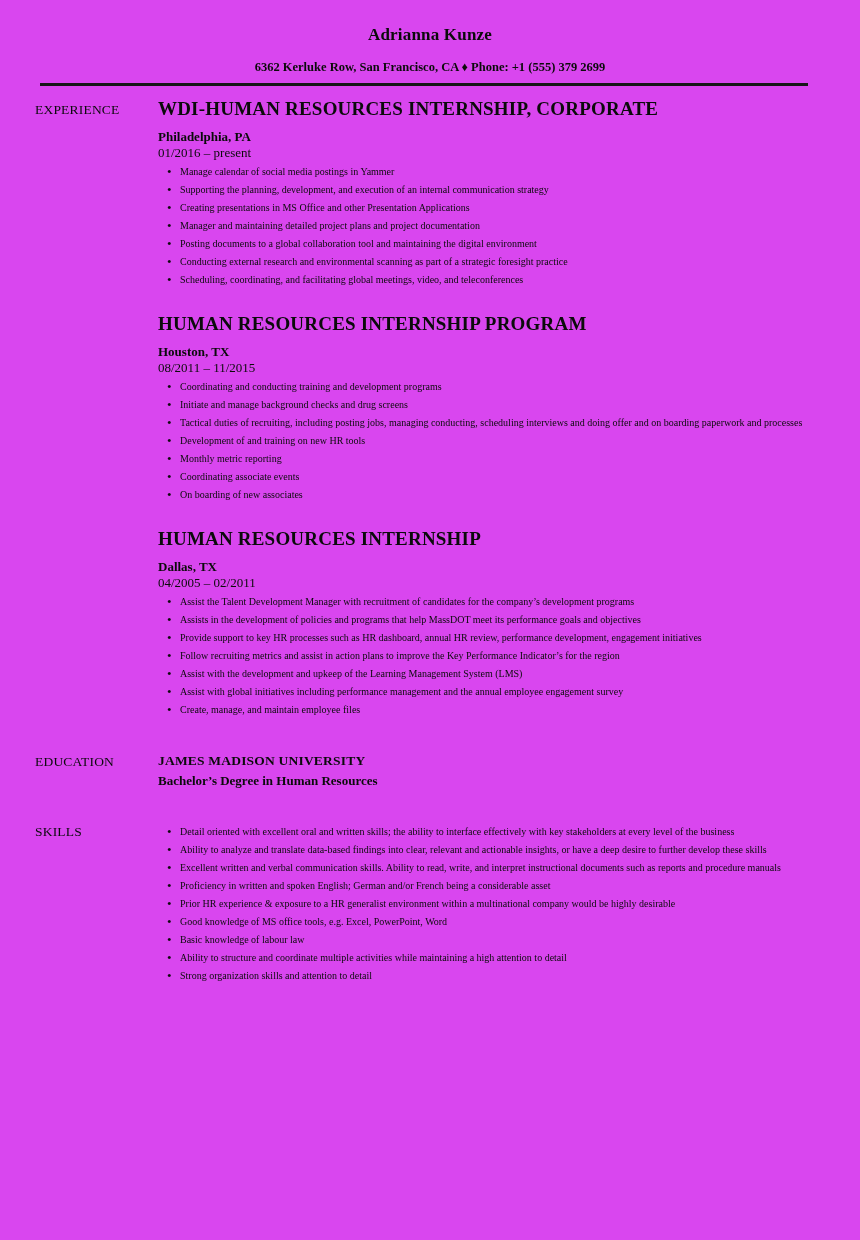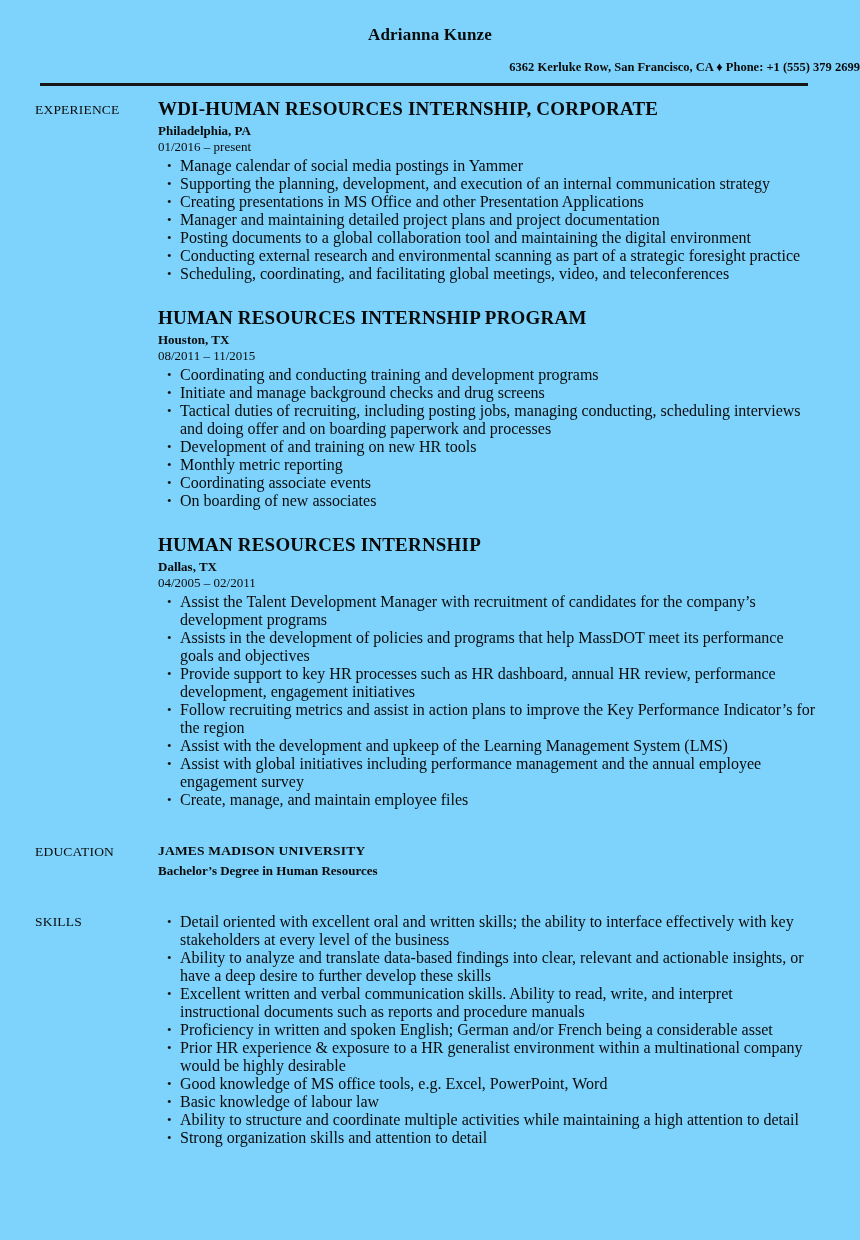--- a/index.html
+++ b/index.html
@@ -2,34 +2,34 @@
 <html><head>
 <meta charset="utf-8">
 <style>
   * { margin: 0; padding: 0; box-sizing: border-box; }
   html, body { background: #e9e9e9; }
   body { font-family: "Liberation Serif", "DejaVu Serif", serif; color: #0b0b0b; }
   .page {
     position: relative;
     width: 860px;
     height: 1240px;
-    background: #7dd3fc;
+    background: #d946ef;
     overflow: hidden;
     padding-top: 24px;
   }
   
   .name {
     text-align: center;
     font-size: 17px;
     font-weight: bold;
     line-height: 22px;
     letter-spacing: 0.2px;
   }
   .contact {
-    text-align: right;
+    text-align: center;
     font-size: 12.5px;
     font-weight: bold;
     line-height: 16px;
     margin-top: 13px;
   }
   .header-rule {
     border: none;
     border-top: 3px solid #161616;
     margin: 8px 52px 0 40px;
   }
@@ -55,33 +55,33 @@
   .job-title {
     font-size: 19px;
     font-weight: bold;
     line-height: 19px;
     letter-spacing: 0.2px;
   }
   .job-location {
     font-size: 13px;
     font-weight: bold;
     line-height: 17px;
-    margin-top: 4px;
+    margin-top: 10px;
   }
   .job-dates {
     font-size: 13px;
     line-height: 16px;
   }
   
   ul.bullets {
     list-style: none;
     margin-top: 2px;
   }
   ul.bullets li {
-    font-size: 16px;
+    font-size: 10px;
     line-height: 18px;
     padding-left: 22px;
     position: relative;
   }
   ul.bullets li::before {
     content: "\2022";
     position: absolute;
     left: 9px;
     top: 0;
     font-size: 13px;

